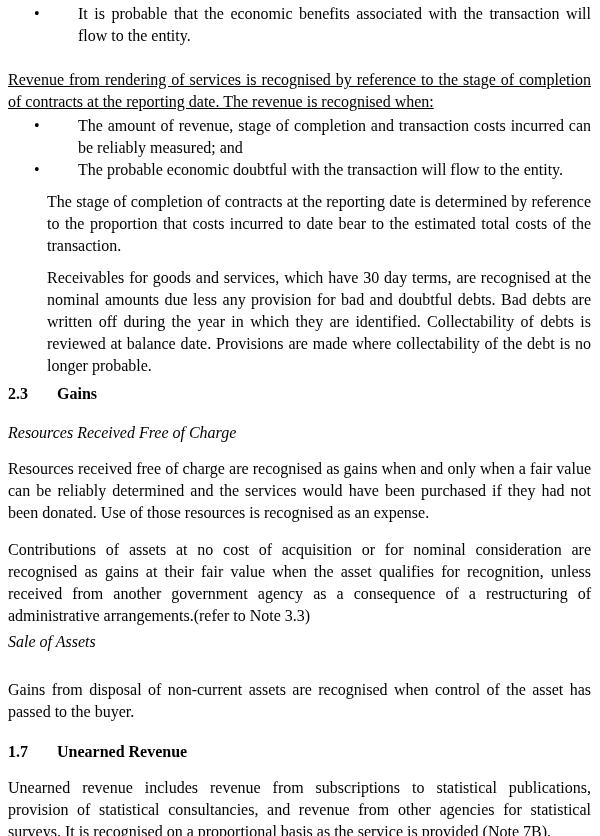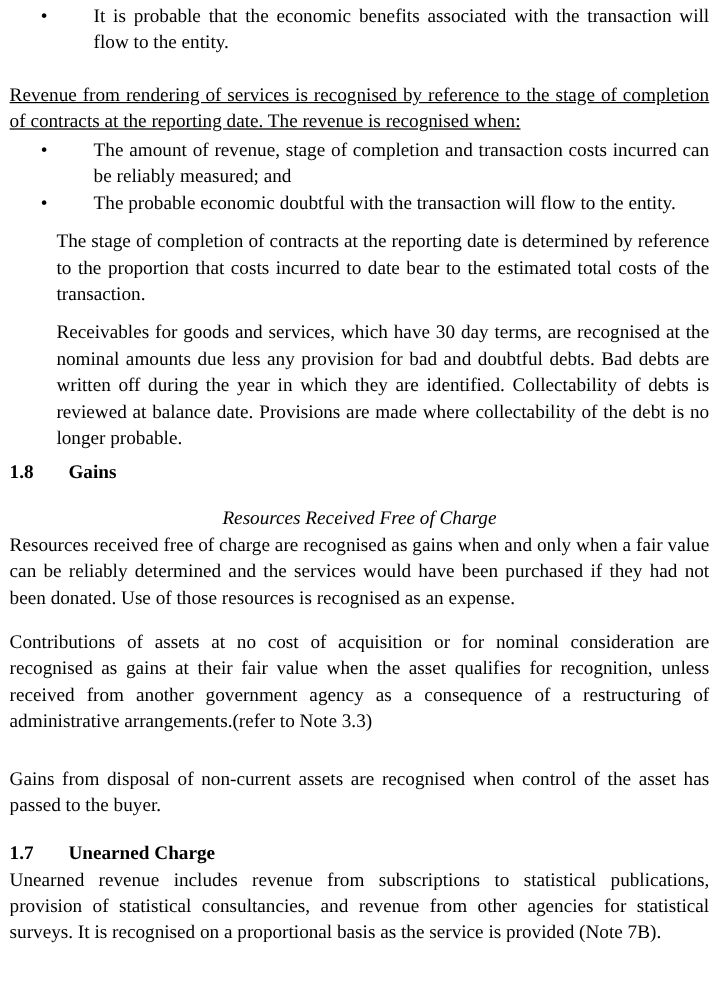--- a/index.html
+++ b/index.html
@@ -51,23 +51,23 @@
   .heading-num {
     display: inline-block;
     width: 49px;
   }
   .subheading {
     font-style: italic;
     margin: 0;
   }
   .mt22 { margin-top: 22px; text-decoration: underline; }
   .mt18 { margin-top: 18px; }
-  .mt17 { margin-top: 17px; text-align: center; }
+  .mt17 { margin-top: 17px; }
   .mt15 { margin-top: 15px; }
-  .mt14 { }
+  .mt14 { margin-top: 14px; }
   .mt13 { margin-top: 26px; }
   .mt10 { margin-top: 10px; margin-left: 39px; }
   .mt6  { margin-top: 6px; }
   .mt4  { margin-top: 4px; }
   .mt2  { margin-top: 2px; }
 </style>
 </head>
 <body>
 
 <div class="page">
@@ -90,31 +90,32 @@
       <span class="bullet-marker">•</span>
       <span class="bullet-text">The probable economic doubtful with the transaction will flow to the entity.</span>
     </div>
   </div>
 
   <p class="para mt10">The stage of completion of contracts at the reporting date is determined by reference to the proportion that costs incurred to date bear to the estimated total costs of the transaction.</p>
 
   <p class="para mt10">Receivables for goods and services, which have 30 day terms, are recognised at the nominal amounts due less any provision for bad and doubtful debts.  Bad debts are written off during the year in which they are identified.  Collectability of debts is reviewed at balance date.  Provisions are made where collectability of the debt is no longer probable.</p>
 
   <div class="heading mt6">
-    <span class="heading-num">1.8</span><span class="heading-title">Gains</span>
+    <span class="heading-num">2.3</span><span class="heading-title">Gains</span>
   </div>
 
   <p class="subheading mt17">Resources Received Free of Charge</p>
 
   <p class="para mt14">Resources received free of charge are recognised as gains when and only when a fair value can be reliably determined and the services would have been purchased if they had not been donated. Use of those resources is recognised as an expense.</p>
 
   <p class="para mt15">Contributions of assets at no cost of acquisition or for nominal consideration are recognised as gains at their fair value when the asset qualifies for recognition, unless received from another government agency as a consequence of a restructuring of administrative arrangements.(refer to Note 3.3)</p>
 
+  <p class="subheading mt4">Sale of Assets</p>
 
   <p class="para mt13">Gains from disposal of non-current assets are recognised when control of the asset has passed to the buyer.</p>
 
   <div class="heading mt18">
-    <span class="heading-num">1.7</span><span class="heading-title">Unearned Charge</span>
+    <span class="heading-num">1.7</span><span class="heading-title">Unearned Revenue</span>
   </div>
 
   <p class="para mt14">Unearned revenue includes revenue from subscriptions to statistical publications, provision of statistical consultancies, and revenue from other agencies for statistical surveys. It is recognised on a proportional basis as the service is provided (Note 7B).</p>
 
 </div>
 
 </body></html>

